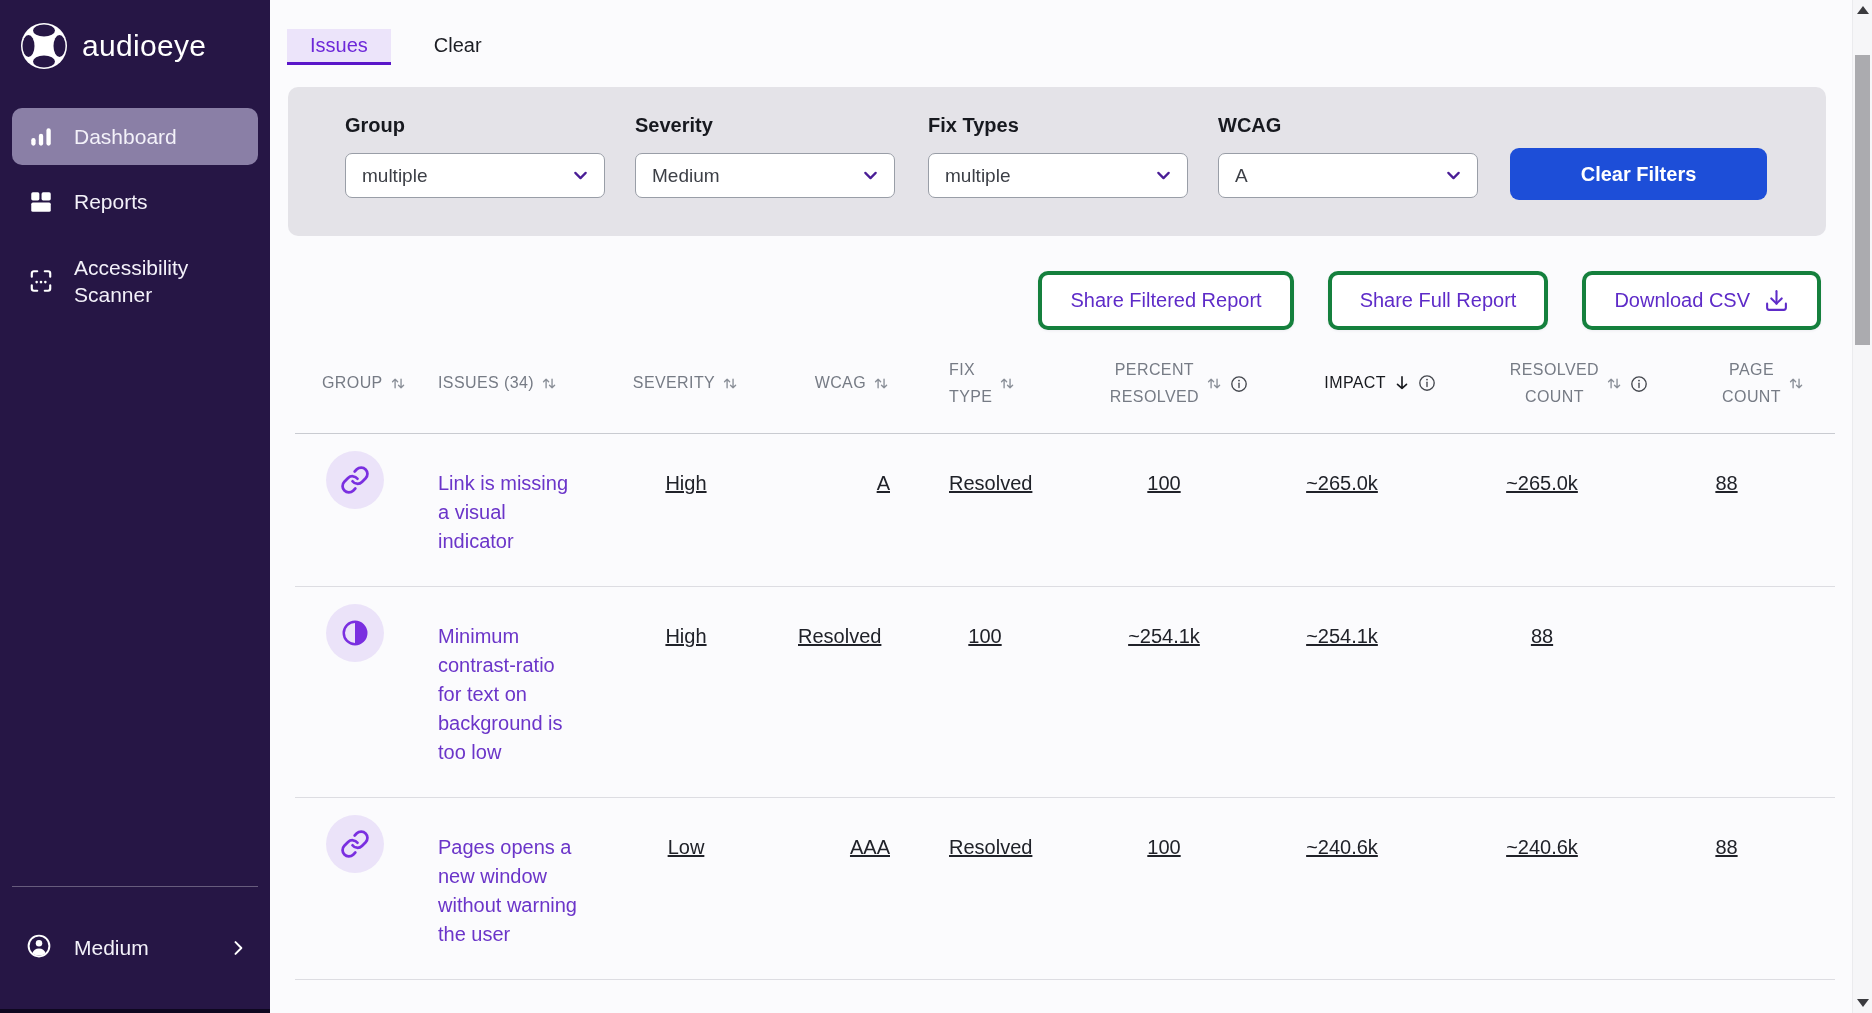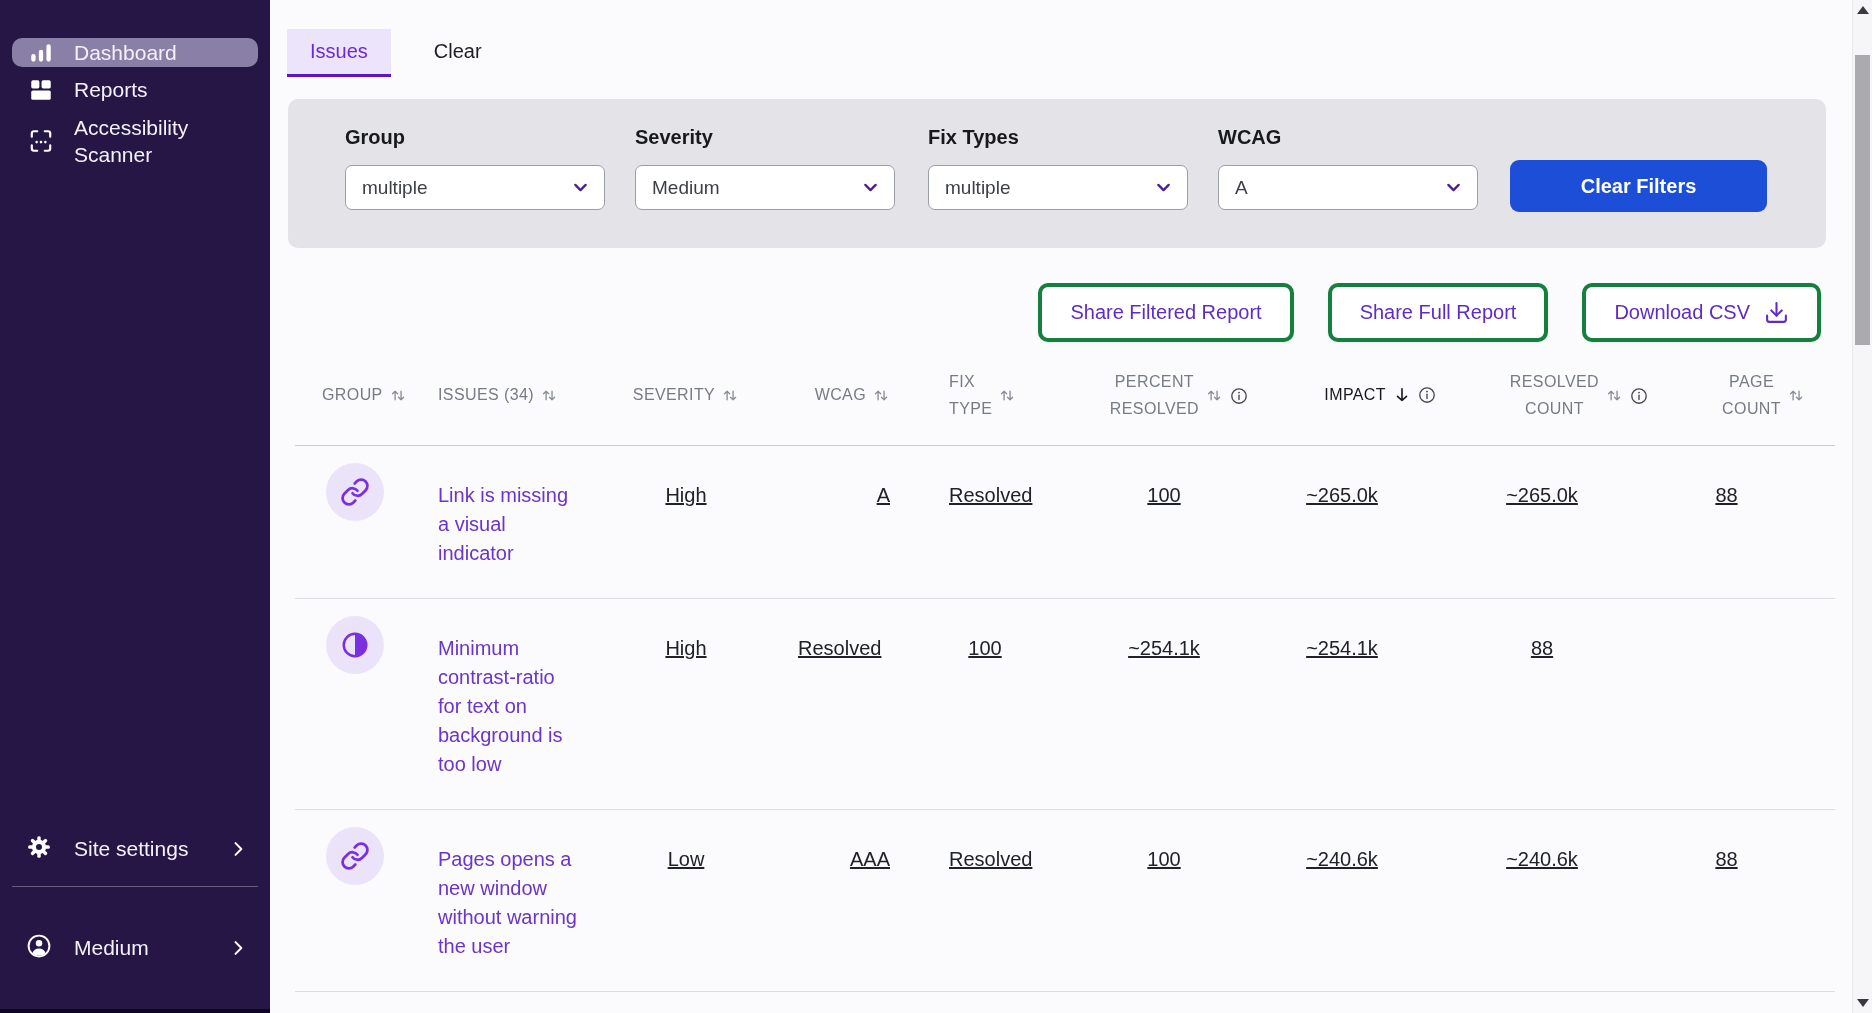--- a/index.html
+++ b/index.html
@@ -6,35 +6,35 @@
   html,body { width:1872px; height:1013px; overflow:hidden; }
   body { font-family:"Liberation Sans",sans-serif; background:#fbfbfd; }
   .app { position:relative; width:1872px; height:1013px; }
 
   
   .sidebar { position:absolute; left:0; top:0; bottom:0; width:270px; background:#261645; color:#f3f1f9; z-index:5; }
   .sidebar::after { content:""; position:absolute; bottom:0; left:0; width:100%; height:4px; background:#0e0720; }
   .logo { display:flex; align-items:center; gap:14px; padding:22px 0 0 20px; cursor:pointer; }
   .logo-text { font-size:30px; color:#ffffff; letter-spacing:.3px; }
   .nav { padding:38px 12px 0; display:flex; flex-direction:column; gap:8px; }
-  .nav-item { display:flex; align-items:center; gap:20px; padding:1px 16px; border-radius:10px; font-size:21px; line-height:1.3; cursor:pointer; }
+  .nav-item { display:flex; align-items:center; gap:20px; padding:15px 16px; border-radius:10px; font-size:21px; line-height:1.3; cursor:pointer; }
   .nav-item.active { background:#8a7fa6; }
   .nav-item .ic { flex:0 0 26px; display:flex; }
   .side-footer { position:absolute; left:0; right:0; bottom:4px; }
   .side-item { display:flex; align-items:center; gap:22px; padding:0 22px 0 26px; font-size:21px; cursor:pointer; }
   .side-item.settings { height:74px; }
   .side-item.account { height:122px; }
   .side-item .grow { flex:1; }
   .side-divider { border:none; border-top:1px solid rgba(255,255,255,.3); margin:0 12px; }
 
   
   .main { position:absolute; left:270px; top:0; right:20px; bottom:0; }
 
   .tabbar { display:flex; padding:29px 0 0 17px; }
-  .tab { height:48px; display:flex; align-items:center; padding:0 23px; font-size:20px; color:#1c1e24; cursor:pointer; border-bottom:3px solid transparent; }
+  .tab { height:36px; display:flex; align-items:center; padding:0 23px; font-size:20px; color:#1c1e24; cursor:pointer; border-bottom:3px solid transparent; }
   .tab.active { background:#ece4fa; color:#6d28d9; border-bottom-color:#5a16c9; font-weight:500; }
   .tab + .tab { margin-left:20px; }
 
   .filter-panel { position:relative; margin:22px 26px 0 18px; height:149px; background:#e4e3e8; border-radius:10px; }
   .filter-group { position:absolute; top:27px; }
   .fg-0 { left:57px; } .fg-1 { left:347px; } .fg-2 { left:640px; } .fg-3 { left:930px; }
   .filter-label { font-size:20px; font-weight:700; color:#17191f; margin-bottom:16px; }
   .select { width:260px; height:45px; background:#fff; border:1px solid #999ea7; border-radius:7px; display:flex; align-items:center; justify-content:space-between; padding:0 14px 0 16px; font-size:19px; color:#3c3f46; cursor:pointer; }
   .clear-btn { position:absolute; left:1222px; top:61px; width:257px; height:52px; background:#1d4ed8; color:#fff; border:none; border-radius:9px; font-size:20px; font-weight:600; font-family:inherit; cursor:pointer; }
 
@@ -69,20 +69,32 @@
   .sb-up { top:6px; border-bottom:8px solid #3a3a3e; }
   .sb-down { bottom:6px; border-top:8px solid #3a3a3e; }
   .sb-thumb { position:absolute; top:55px; height:290px; left:2px; right:2px; background:#ababaf; cursor:pointer; }
 </style>
 </head>
 <body>
 
 <div class="app">
 
   <aside class="sidebar">
+    <div class="logo">
+      <span style="display:flex;">
+        <svg width="48" height="48" viewBox="0 0 48 48">
+          <circle cx="24" cy="24" r="23" fill="#ffffff"></circle>
+          <ellipse cx="24" cy="8.5" rx="11" ry="6" fill="#261645"></ellipse>
+          <ellipse cx="39.5" cy="24" rx="6" ry="11" fill="#261645"></ellipse>
+          <ellipse cx="24" cy="39.5" rx="11" ry="6" fill="#261645"></ellipse>
+          <ellipse cx="8.5" cy="24" rx="6" ry="11" fill="#261645"></ellipse>
+        </svg>
+      </span>
+      <span class="logo-text">audioeye</span>
+    </div>
 
     <nav class="nav">
       <div class="nav-item active">
         <span class="ic">
           <svg width="26" height="26" viewBox="0 0 24 24" fill="#ffffff">
             <rect x="3" y="13" width="4" height="7" rx="2"></rect>
             <rect x="10" y="9" width="4" height="11" rx="2"></rect>
             <rect x="17" y="4" width="4" height="16" rx="2"></rect>
           </svg>
         </span>
@@ -108,40 +120,20 @@
             <circle cx="8" cy="13" r="1.2" fill="#ffffff" stroke="none"></circle>
             <circle cx="12" cy="13" r="1.2" fill="#ffffff" stroke="none"></circle>
             <circle cx="16" cy="13" r="1.2" fill="#ffffff" stroke="none"></circle>
           </svg>
         </span>
         <span style="max-width:150px;">Accessibility Scanner</span>
       </div>
     </nav>
 
     <div class="side-footer">
-      <div class="side-item settings">
-        <span class="ic">
-          <svg width="26" height="26" viewBox="0 0 24 24">
-            <g fill="#ffffff">
-              <rect x="10.4" y="2" width="3.2" height="20" rx="1.4"></rect>
-              <rect x="10.4" y="2" width="3.2" height="20" rx="1.4" transform="rotate(45 12 12)"></rect>
-              <rect x="10.4" y="2" width="3.2" height="20" rx="1.4" transform="rotate(90 12 12)"></rect>
-              <rect x="10.4" y="2" width="3.2" height="20" rx="1.4" transform="rotate(135 12 12)"></rect>
-              <circle cx="12" cy="12" r="6.6"></circle>
-            </g>
-            <circle cx="12" cy="12" r="2.8" fill="#261645"></circle>
-          </svg>
-        </span>
-        <span class="grow">Site settings</span>
-        <span style="display:flex;">
-          <svg width="20" height="20" viewBox="0 0 24 24" fill="none" stroke="#ffffff" stroke-width="2.4" stroke-linecap="round" stroke-linejoin="round">
-              <path d="M9 5l7 7-7 7"></path>
-            </svg>
-        </span>
-      </div>
       <hr class="side-divider">
       <div class="side-item account">
         <span class="ic">
           <svg width="26" height="26" viewBox="0 0 24 24">
             <circle cx="12" cy="12" r="9.6" fill="none" stroke="#ffffff" stroke-width="1.8"></circle>
             <circle cx="12" cy="9.4" r="3" fill="#ffffff"></circle>
             <path d="M5.8 18.6a6.6 6.6 0 0 1 12.4 0 9.6 9.6 0 0 1-12.4 0Z" fill="#ffffff"></path>
           </svg>
         </span>
         <span class="grow">Medium</span>

